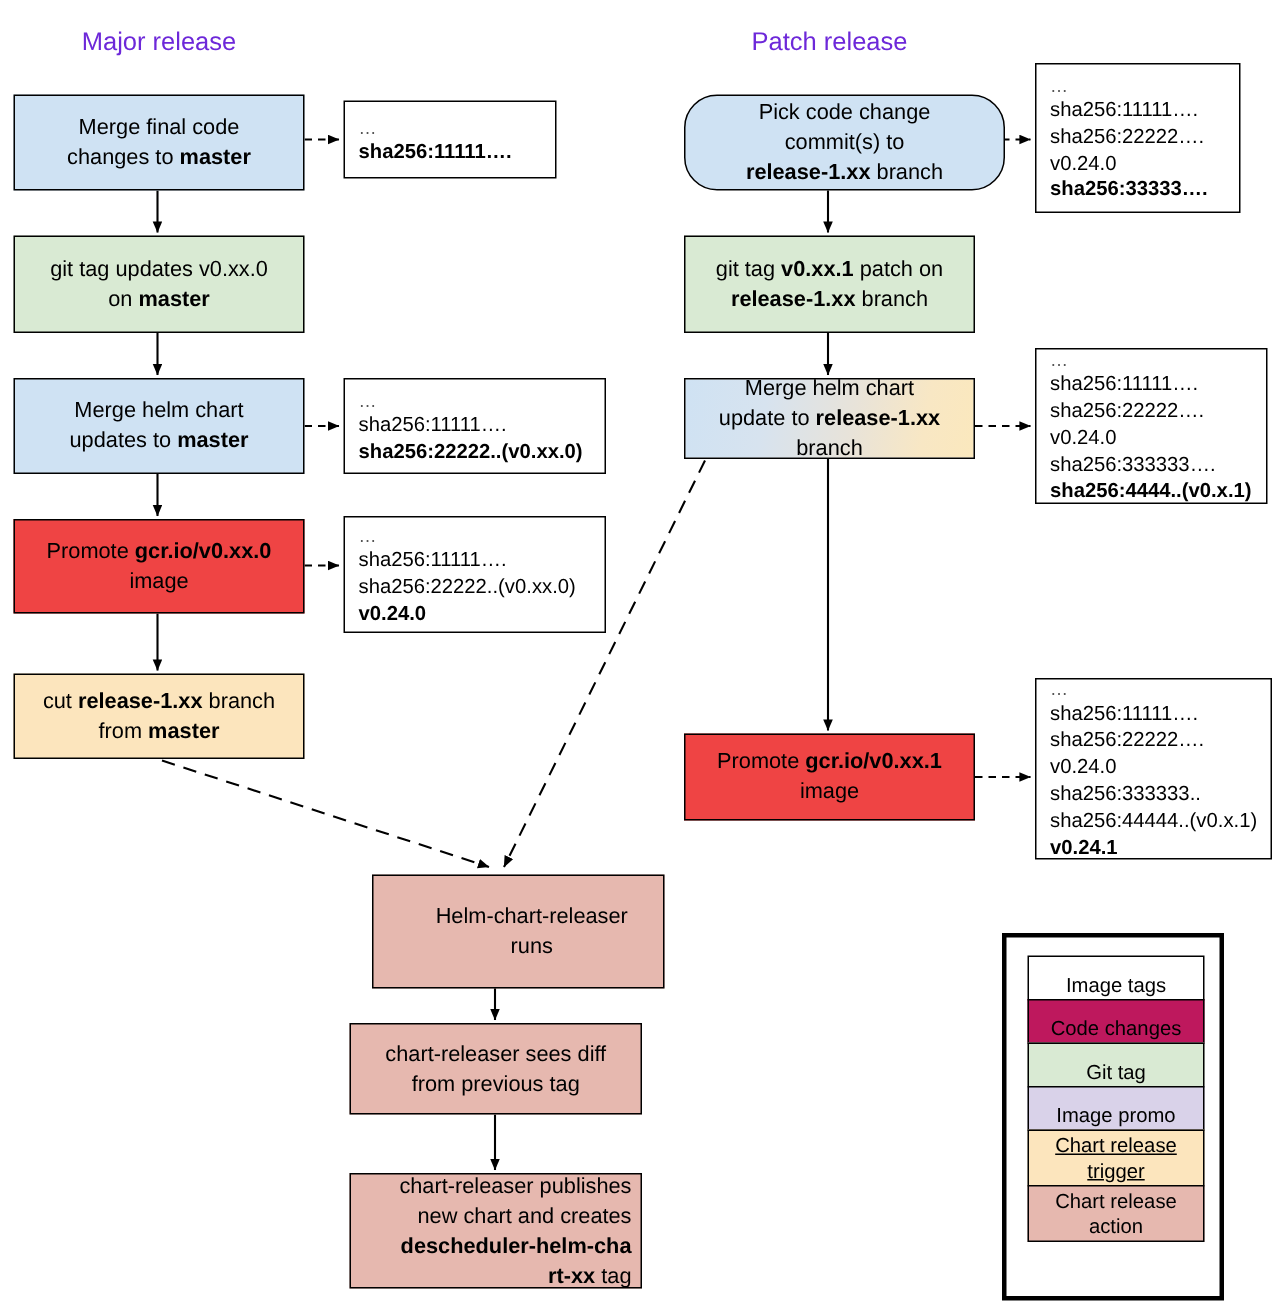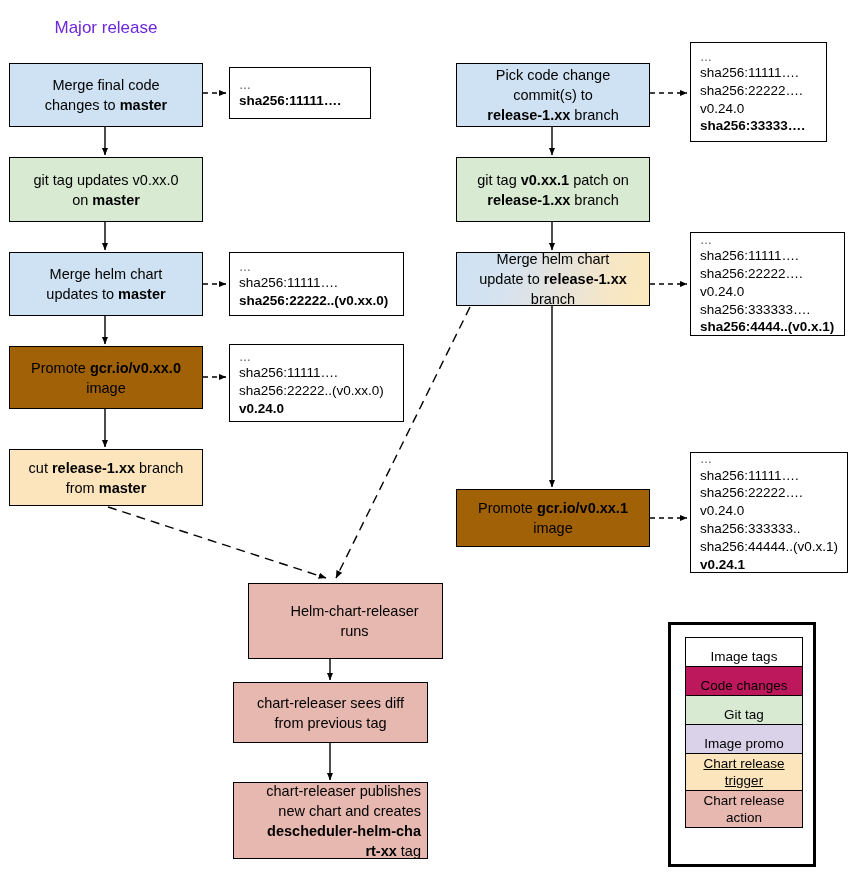--- a/index.html
+++ b/index.html
@@ -33,21 +33,21 @@
     font-size:14.5px;
     line-height:1.38;
     padding:2px 6px;
     color:#000;
   }
   .node .txt{display:block;width:100%;}
   .node b{font-weight:bold;}
 
   .fill-blue{background:#cfe2f3;}
   .fill-green{background:#d9ead3;}
-  .fill-purple{background:#a16207;justify-content:flex-end;}
+  .fill-purple{background:#ef4444;justify-content:flex-end;}
   .fill-yellow{background:#fce5bd;}
   .fill-pink{background:#e6b8af;}
   .fill-grad{background:linear-gradient(100deg,#cfe2f3 0%,#d7e3ef 28%,#e8e3d9 58%,#f8e7c4 82%,#fbe8bd 100%);}
 
   .tagbox{
     position:absolute;
     box-sizing:border-box;
     border:1px solid #000000;
     background:#ffffff;
     font-size:13.5px;
@@ -120,20 +120,21 @@
       <line x1="650" y1="518" x2="687" y2="518"></line>
     </g>
 
     <g stroke="#000" stroke-width="1.4" fill="none" stroke-dasharray="9,6" marker-end="url(#arw)">
       <path d="M108,507 L326,578"></path>
       <path d="M470,307 L336,578"></path>
     </g>
   </svg>
 
   <div class="col-title" style="left:9px;top:18px;width:194px;">Major release</div>
+  <div class="col-title" style="left:456px;top:18px;width:194px;">Patch release</div>
 
   <div class="node fill-blue" style="left:9px;top:63px;width:194px;height:64px;">
     <span class="txt">
       <span>Merge final code</span><br>
       <span>changes to </span><b>master</b>
     </span>
   </div>
 
   <div class="node fill-green" style="left:9px;top:157px;width:194px;height:65px;">
     <span class="txt">
@@ -156,21 +157,21 @@
     </span>
   </div>
 
   <div class="node fill-yellow" style="left:9px;top:449px;width:194px;height:57px;">
     <span class="txt">
       <span>cut </span><b>release-1.xx</b><span> branch</span><br>
       <span>from </span><b>master</b>
     </span>
   </div>
 
-  <div class="node fill-blue" style="left:456px;top:63px;width:194px;height:64px;">
+  <div class="node fill-blue" style="left:456px;top:63px;width:214px;height:64px;border-radius:22px;">
     <span class="txt">
       <span>Pick code change</span><br>
       <span>commit(s) to</span><br>
       <b>release-1.xx</b><span> branch</span>
     </span>
   </div>
 
   <div class="node fill-green" style="left:456px;top:157px;width:194px;height:65px;">
     <span class="txt">
       <span>git tag </span><b>v0.xx.1</b><span> patch on</span><br>

